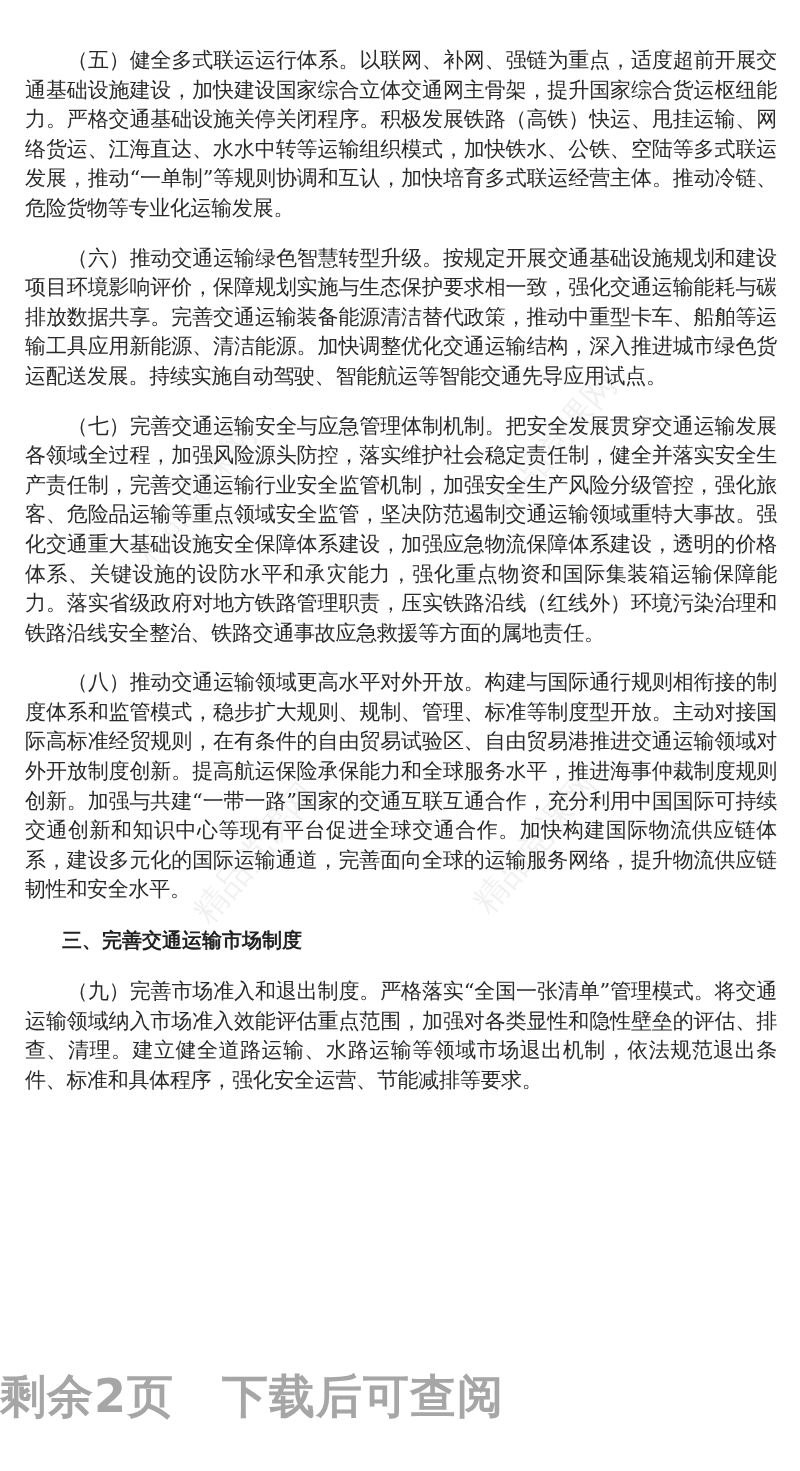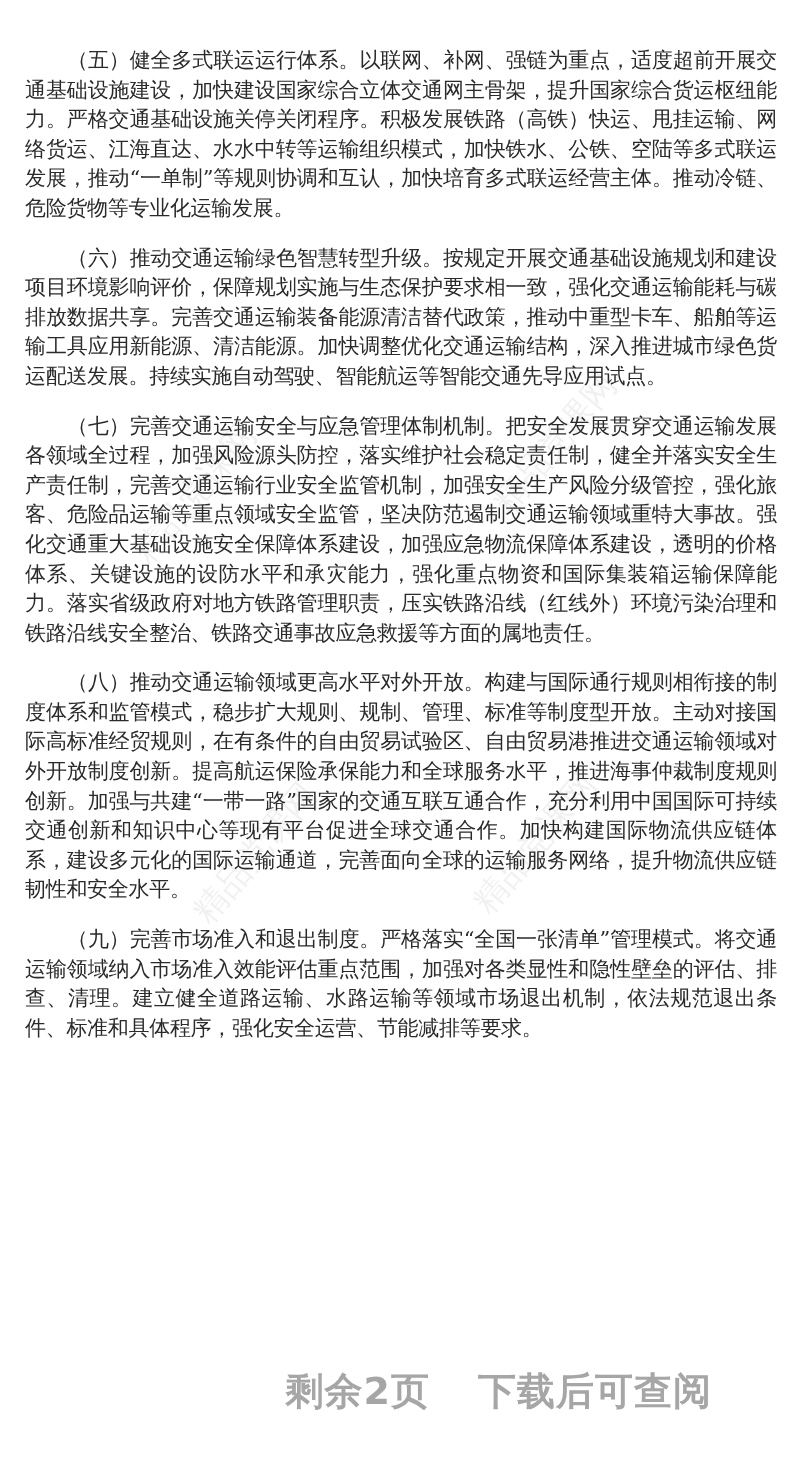--- a/index.html
+++ b/index.html
@@ -44,41 +44,42 @@
       color: rgba(0,0,0,0.06);
       transform: rotate(-50deg);
       white-space: nowrap;
       pointer-events: none;
     }
     .footer-banner {
       position: absolute;
       left: 0;
       top: 1366px;
       width: 712px;
-      text-align: right;
+      text-align: left;
       font-family: "DejaVu Sans", "Liberation Sans", sans-serif;
       font-weight: bold;
-      font-size: 38px;
+      font-size: 46px;
       color: #a6a6a6;
       letter-spacing: 1px;
     }
     .footer-banner span { display: inline-block; }
     .footer-banner .gap { width: 48px; }
   </style>
 </head>
 <body>
 
 <div class="watermark" style="left:110px; top:470px;">精品党课网</div>
 <div class="watermark" style="left:470px; top:420px;">精品党课网</div>
 <div class="watermark" style="left:170px; top:830px;">精品党课网</div>
 <div class="watermark" style="left:450px; top:820px;">精品党课网</div>
 
 <div class="page">
   <p class="para">（五）健全多式联运运行体系。以联网、补网、强链为重点，适度超前开展交通基础设施建设，加快建设国家综合立体交通网主骨架，提升国家综合货运枢纽能力。严格交通基础设施关停关闭程序。积极发展铁路（高铁）快运、甩挂运输、网络货运、江海直达、水水中转等运输组织模式，加快铁水、公铁、空陆等多式联运发展，推动“一单制”等规则协调和互认，加快培育多式联运经营主体。推动冷链、危险货物等专业化运输发展。</p>
   <p class="para">（六）推动交通运输绿色智慧转型升级。按规定开展交通基础设施规划和建设项目环境影响评价，保障规划实施与生态保护要求相一致，强化交通运输能耗与碳排放数据共享。完善交通运输装备能源清洁替代政策，推动中重型卡车、船舶等运输工具应用新能源、清洁能源。加快调整优化交通运输结构，深入推进城市绿色货运配送发展。持续实施自动驾驶、智能航运等智能交通先导应用试点。</p>
   <p class="para">（七）完善交通运输安全与应急管理体制机制。把安全发展贯穿交通运输发展各领域全过程，加强风险源头防控，落实维护社会稳定责任制，健全并落实安全生产责任制，完善交通运输行业安全监管机制，加强安全生产风险分级管控，强化旅客、危险品运输等重点领域安全监管，坚决防范遏制交通运输领域重特大事故。强化交通重大基础设施安全保障体系建设，加强应急物流保障体系建设，透明的价格体系、关键设施的设防水平和承灾能力，强化重点物资和国际集装箱运输保障能力。落实省级政府对地方铁路管理职责，压实铁路沿线（红线外）环境污染治理和铁路沿线安全整治、铁路交通事故应急救援等方面的属地责任。</p>
   <p class="para">（八）推动交通运输领域更高水平对外开放。构建与国际通行规则相衔接的制度体系和监管模式，稳步扩大规则、规制、管理、标准等制度型开放。主动对接国际高标准经贸规则，在有条件的自由贸易试验区、自由贸易港推进交通运输领域对外开放制度创新。提高航运保险承保能力和全球服务水平，推进海事仲裁制度规则创新。加强与共建“一带一路”国家的交通互联互通合作，充分利用中国国际可持续交通创新和知识中心等现有平台促进全球交通合作。加快构建国际物流供应链体系，建设多元化的国际运输通道，完善面向全球的运输服务网络，提升物流供应链韧性和安全水平。</p>
+  <div class="heading">三、完善交通运输市场制度</div>
   <p class="para">（九）完善市场准入和退出制度。严格落实“全国一张清单”管理模式。将交通运输领域纳入市场准入效能评估重点范围，加强对各类显性和隐性壁垒的评估、排查、清理。建立健全道路运输、水路运输等领域市场退出机制，依法规范退出条件、标准和具体程序，强化安全运营、节能减排等要求。</p>
 </div>
 
 <div class="footer-banner">
   <span>剩余2页</span><span class="gap"></span><span>下载后可查阅</span>
 </div>
 
 </body></html>

